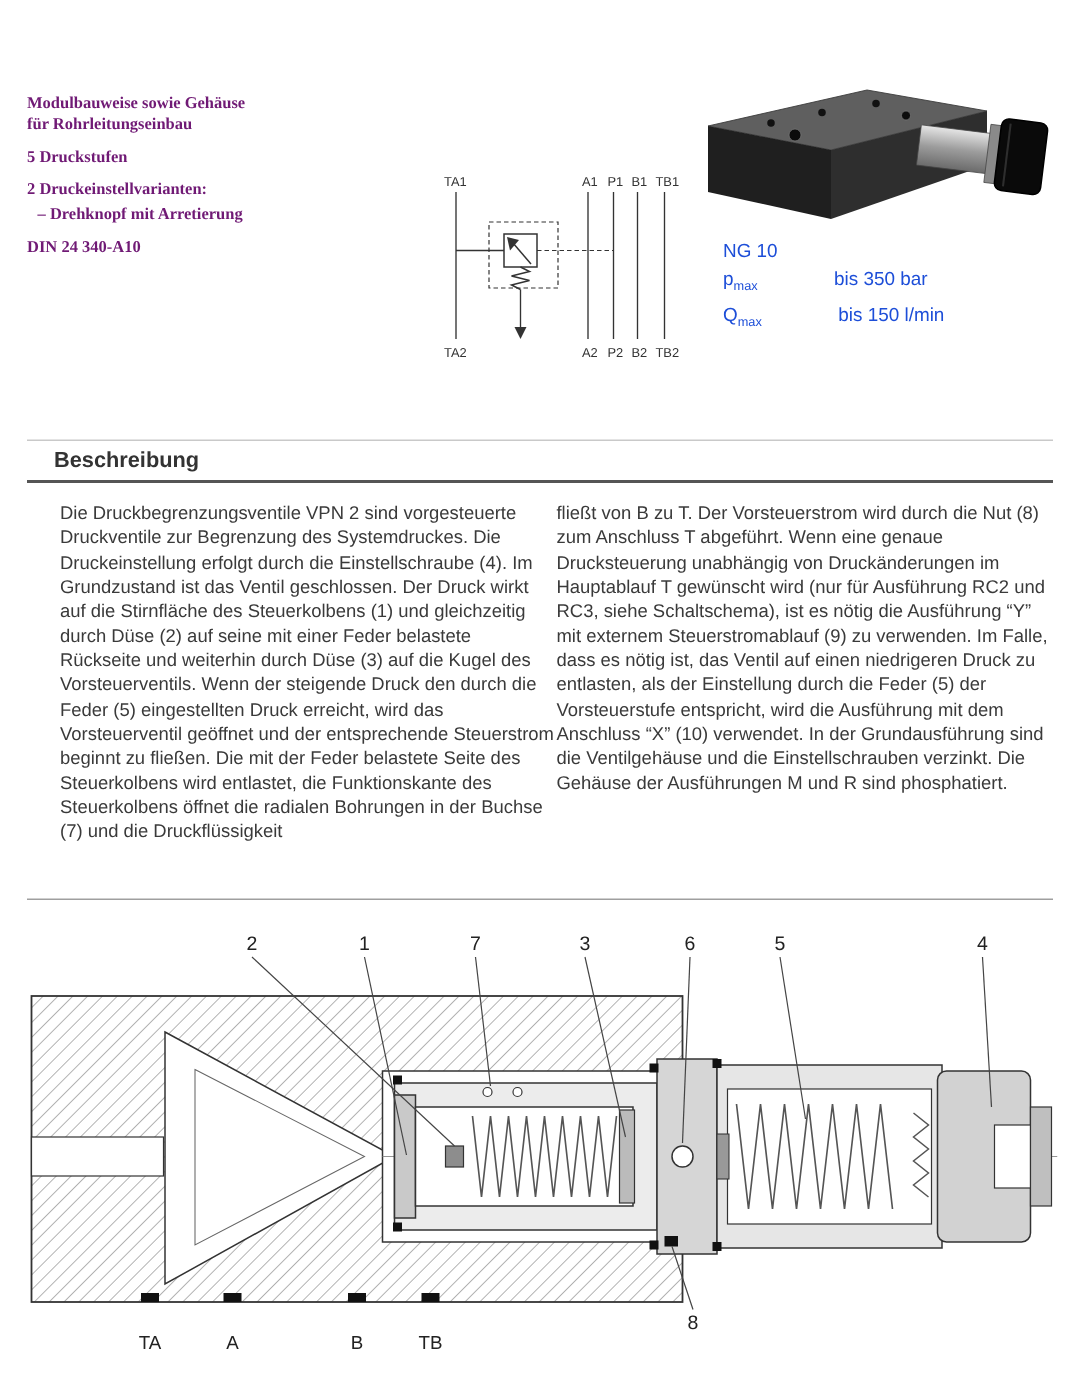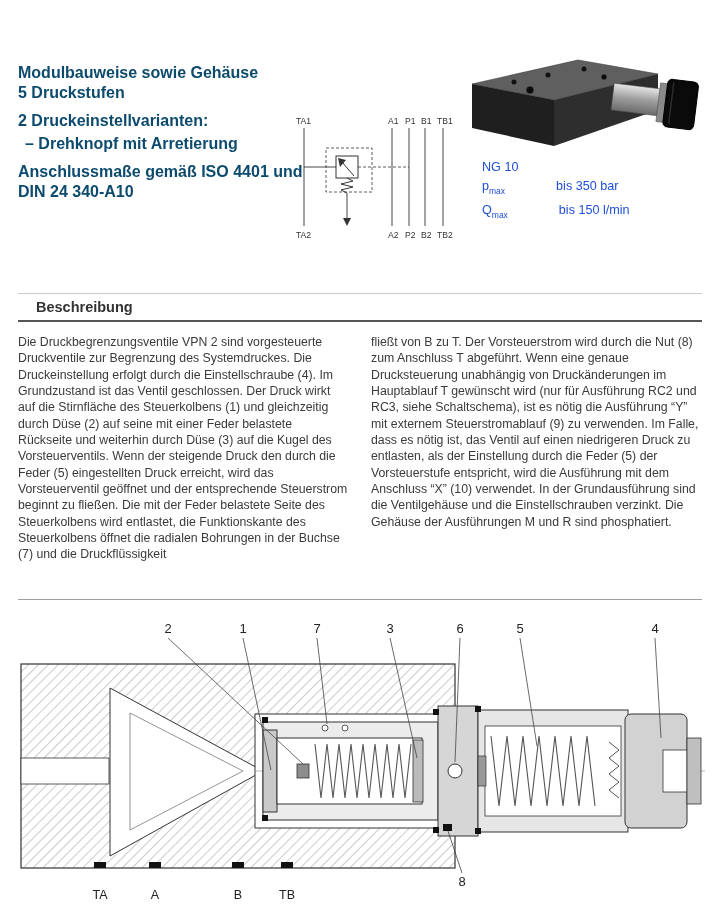--- a/index.html
+++ b/index.html
@@ -5,21 +5,21 @@
   html,body{margin:0;padding:0;}
   body{
     width:720px;height:917px;background:#ffffff;position:relative;
     font-family:"Liberation Sans",sans-serif;color:#3a3a3a;
     -webkit-font-smoothing:antialiased;
   }
   .page{position:absolute;inset:0;}
 
   
   .features{position:absolute;left:18px;top:63px;width:290px;}
-  .fline{font-weight:700;font-size:16px;line-height:1.25;color:#0c4a6e;}
+  .fline{font-weight:700;font-size:11px;line-height:1.25;color:#701a75;font-family:Liberation Serif, serif;}
   .mb8{margin-bottom:8px;}
   .mb3{margin-bottom:3px;}
   .sub{margin-left:7px;}
 
   
   .schematic{position:absolute;left:292px;top:114px;}
   .schematic text{font-size:8.6px;fill:#333;}
 
   
   .photo{position:absolute;left:462px;top:46px;}
@@ -29,41 +29,41 @@
   .product-info .row{line-height:19px;}
   .product-info sub{font-size:8.5px;}
   .pval{margin-left:9px;padding-left:42px;}
 
   
   .rule-top{position:absolute;left:18px;top:293px;width:684px;height:1px;background:#c9c9c9;}
   .section-heading{position:absolute;left:36px;top:299px;margin:0;font-size:14.5px;font-weight:700;color:#333;}
   .rule-heading{position:absolute;left:18px;top:320px;width:684px;height:2px;background:#555;}
 
   
-  .cols{position:absolute;left:18px;top:334px;width:684px;display:flex;gap:22px;justify-content:flex-end;}
+  .cols{position:absolute;left:18px;top:334px;width:684px;display:flex;justify-content:flex-end;}
   .cols p{margin:0;width:331px;font-size:12.3px;line-height:1.33;color:#3a3a3a;}
 
   .rule-mid{position:absolute;left:18px;top:599px;width:684px;height:1px;background:#9f9f9f;}
 
   
   .drawing{position:absolute;left:15px;top:618px;}
   .drawing text.callout{font-size:13px;fill:#222;text-anchor:middle;}
   .drawing text.port{font-size:12.5px;fill:#222;text-anchor:middle;}
 </style>
 </head>
 <body>
 
 <div class="page">
 
   <div class="features">
     <div class="fline">Modulbauweise sowie Gehäuse</div>
+    <div class="fline mb8">für Rohrleitungseinbau</div>
     <div class="fline mb8">5 Druckstufen</div>
     <div class="fline mb3">2 Druckeinstellvarianten:</div>
     <div class="fline sub mb8">– Drehknopf mit Arretierung</div>
-    <div class="fline">Anschlussmaße gemäß ISO 4401 und</div>
     <div class="fline">DIN 24 340-A10</div>
   </div>
 
   <svg class="schematic" width="172" height="126" viewBox="0 0 172 126">
     <g stroke="#333" stroke-width="0.9">
       <line x1="12" y1="14" x2="12" y2="112"></line>
       <line x1="100" y1="14" x2="100" y2="112"></line>
       <line x1="117" y1="14" x2="117" y2="112"></line>
       <line x1="133" y1="14" x2="133" y2="112"></line>
       <line x1="151" y1="14" x2="151" y2="112"></line>

